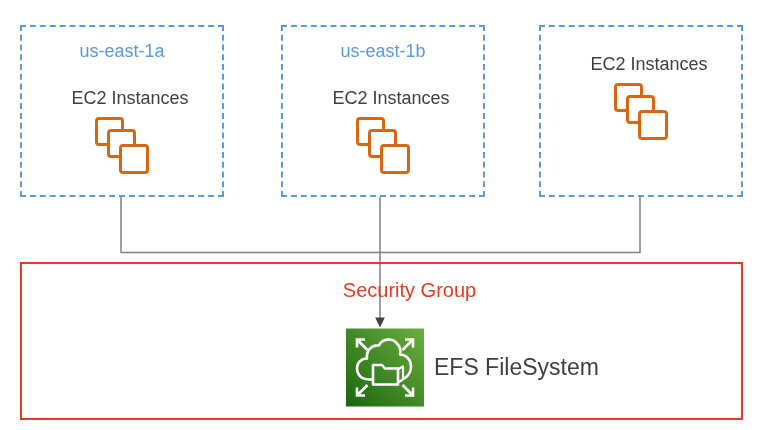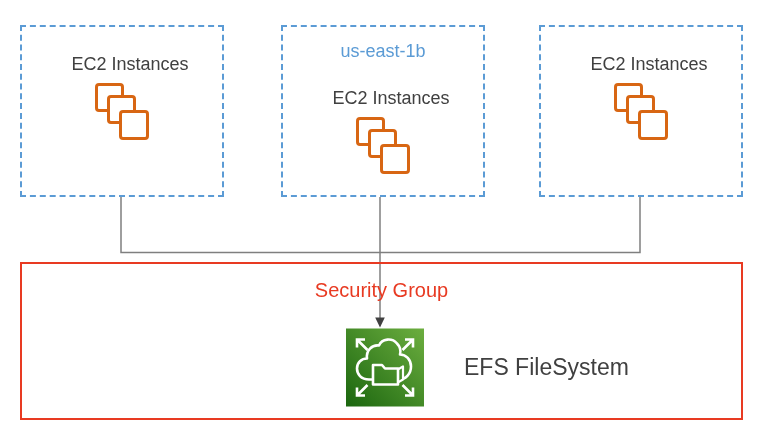--- a/index.html
+++ b/index.html
@@ -28,43 +28,44 @@
   .ec2-icon .s2{left:12px;top:12px;}
   .ec2-icon .s3{left:24px;top:27px;width:30px;height:30px;}
 
   
   .sg-box{
     position:absolute;left:20px;top:262px;width:723px;height:158px;box-sizing:border-box;
     border:2.5px solid #E83A22;background:transparent;
   }
   .sg-label{
     position:absolute;left:20px;top:278px;width:723px;text-align:center;
-    font-size:20px;line-height:24px;color:#E83A22;
+    font-size:20px;line-height:24px;color:#E83A22;padding-left:28px;
   }
 
   
-  .efs-row{position:absolute;left:346px;top:328px;height:79px;display:flex;align-items:center;gap:30px;}
+  .efs-row{position:absolute;left:346px;top:328px;height:79px;display:flex;align-items:center;}
   .efs-svg{width:78px;height:79px;display:block;}
   .efs-label{margin-left:10px;font-size:23px;color:#404040;white-space:nowrap;}
 </style>
 </head>
 <body>
 
 <div class="canvas">
 
   <svg class="connectors" viewBox="0 0 774 430" xmlns="http://www.w3.org/2000/svg">
     <path d="M121 184 V252.5 H640 V184" fill="none" stroke="#7F7F7F" stroke-width="1.5"></path>
     <path d="M380 184 V318" fill="none" stroke="#7F7F7F" stroke-width="1.5"></path>
     <path d="M121 175.5 L116.2 185.5 H125.8 Z" fill="#404040"></path>
     <path d="M380 175.5 L375.2 185.5 H384.8 Z" fill="#404040"></path>
     <path d="M640 175.5 L635.2 185.5 H644.8 Z" fill="#404040"></path>
     <path d="M380 327.5 L375.2 317.5 H384.8 Z" fill="#404040"></path>
   </svg>
 
   <div class="az-box" style="left:20px">
+    <div class="az-name">us-east-1a</div>
     <div class="res-label">EC2 Instances</div>
     <div class="ec2-icon">
       <span class="sq s1"></span>
       <span class="sq s2"></span>
       <span class="sq s3"></span>
     </div>
   </div>
 
   <div class="az-box" style="left:281px">
     <div class="az-name">us-east-1b</div>

